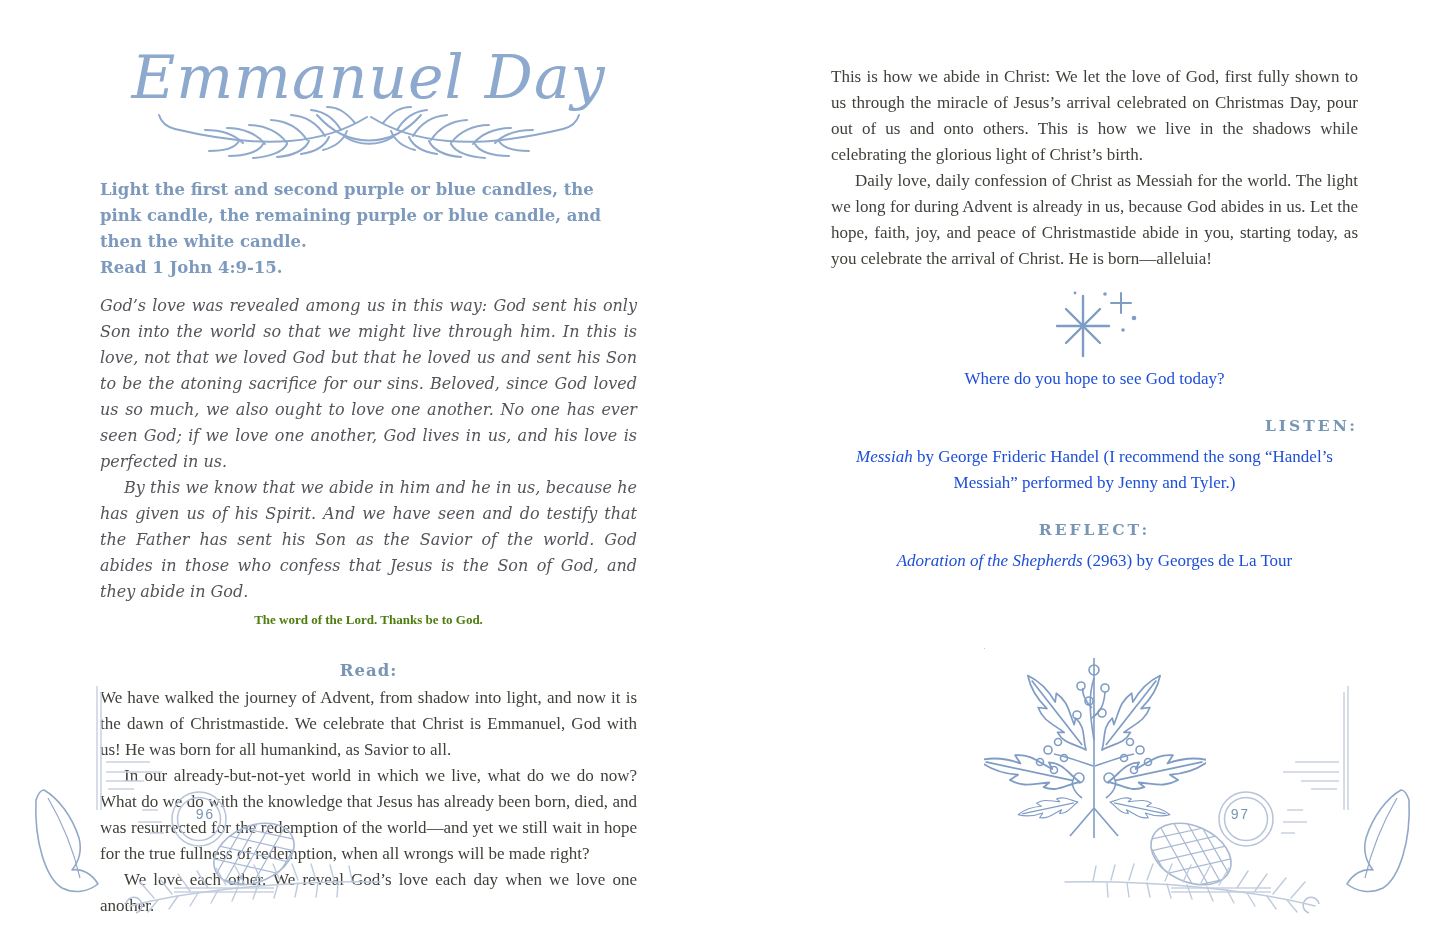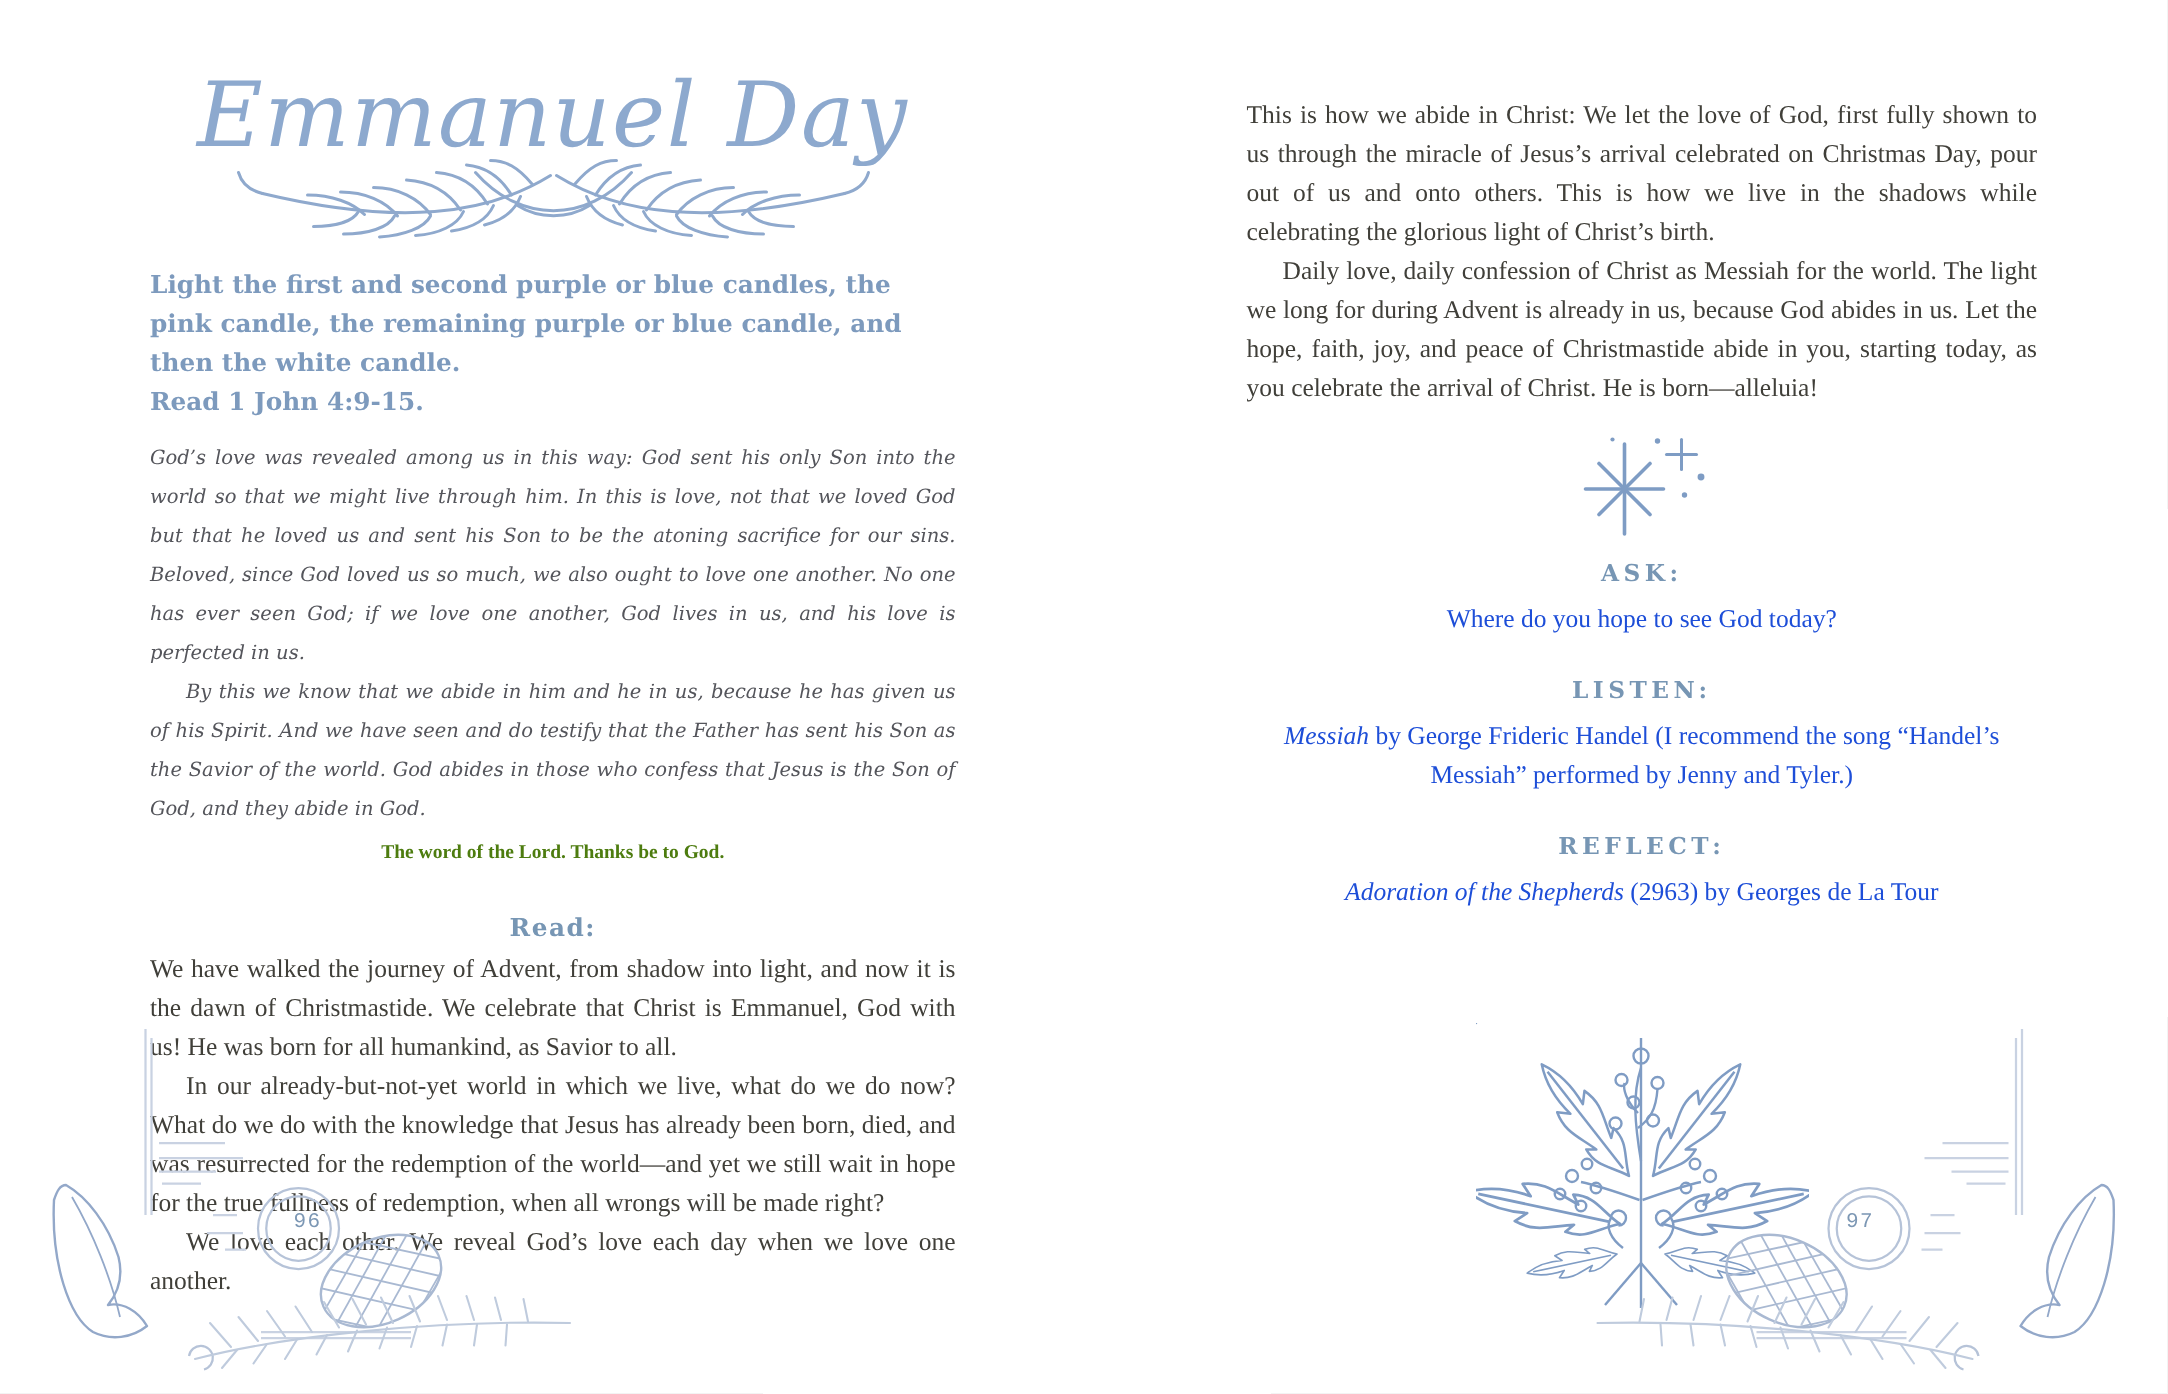--- a/index.html
+++ b/index.html
@@ -38,21 +38,21 @@
     font-size:16.5px;
     line-height:26px;
     color:#7d9abd;
   }
   .instruction .block{display:block;}
 
   .scripture{
     margin:12px 0 0;
     font-family:"DejaVu Serif", serif;
     font-style:italic;
-    font-size:13px;
+    font-size:16px;
     line-height:26px;
     color:#54555b;
     text-align:justify;
   }
   .scripture.indent{margin-top:0;text-indent:24px;}
 
   .response{
     margin:2px 0 0;
     text-align:center;
     font-weight:700;
@@ -179,24 +179,23 @@
           <path d="M66,15 H86"></path>
         </g>
         <g fill="#7e9cc4">
           <circle cx="60" cy="6" r="1.8"></circle>
           <circle cx="89" cy="30" r="2.3"></circle>
           <circle cx="78" cy="42" r="1.8"></circle>
           <circle cx="30" cy="5" r="1.4"></circle>
         </g>
       </svg>
 
-      <h2 class="sect caps" style="margin-top:10px;">ASK:</h2>
       <p class="center-line">Where do you hope to see God today?</p>
 
-      <h2 class="sect caps" style="margin-top:22px;">LISTEN:</h2>
+      <h2 class="sect caps" style="margin-top:22px;text-align:right;">LISTEN:</h2>
       <p class="center-line"><em>Messiah</em><span> by George Frideric Handel (I recommend the song “Handel’s Messiah” performed by Jenny and Tyler.)</span></p>
 
       <h2 class="sect caps" style="margin-top:22px;">REFLECT:</h2>
       <p class="center-line"><em>Adoration of the Shepherds</em><span> (2963) by Georges de La Tour</span></p>
 
       <svg class="bouquet" width="222" height="192" viewBox="0 0 222 192">
         <g stroke="#7f9cc4" stroke-width="1.6" fill="none" stroke-linejoin="round">
 
           <path d="M110,10 V160"></path>
           <path d="M110,160 L86,188"></path>

